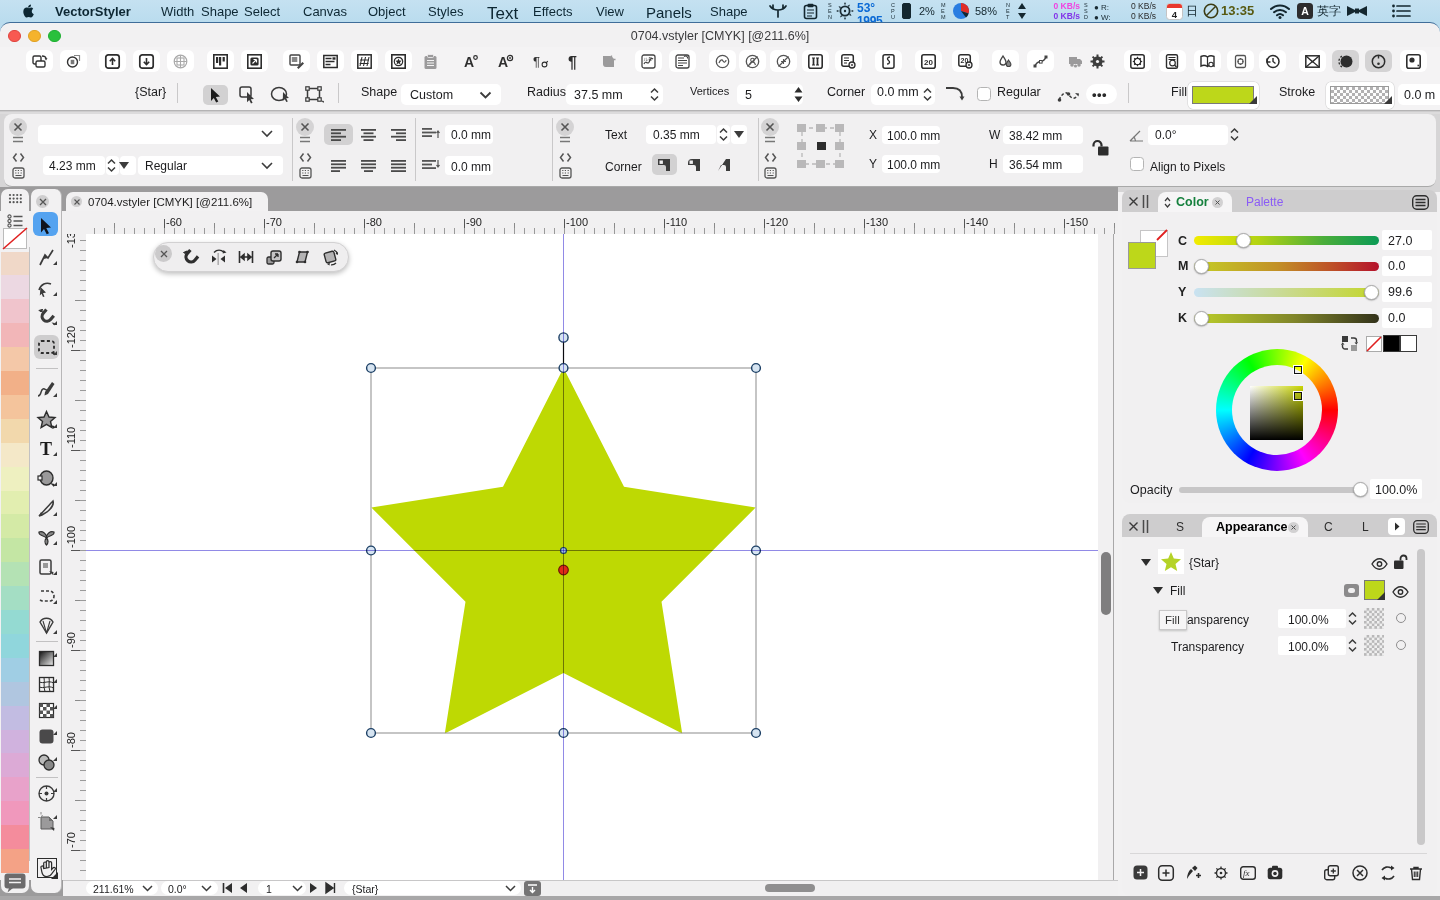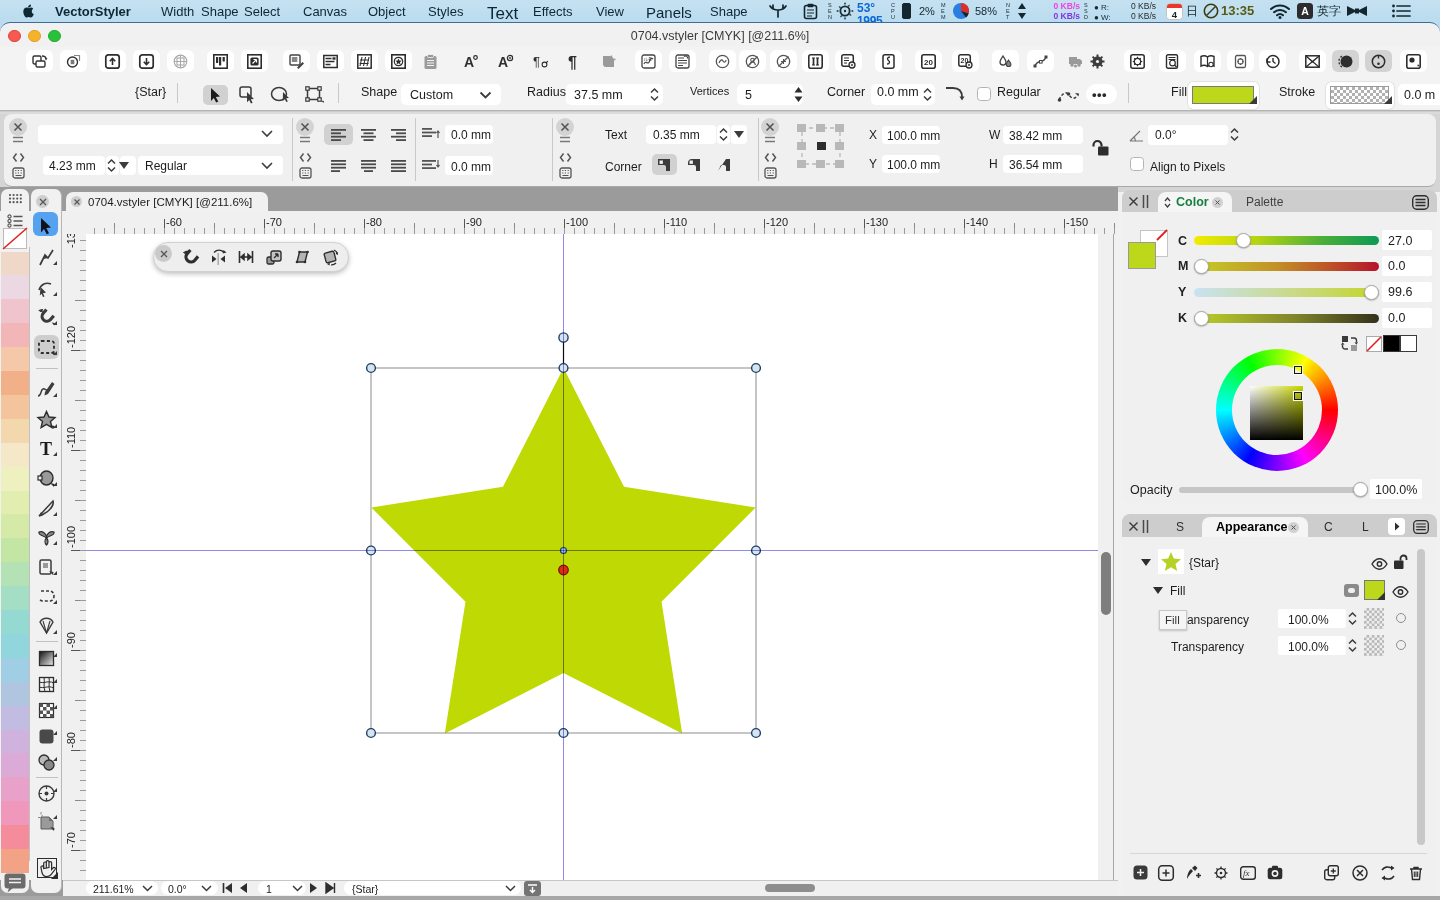--- a/index.html
+++ b/index.html
@@ -927,21 +927,21 @@
       <path d="M1.5 0v13M5.5 0v13" stroke="#4a4a4a" stroke-width="1.5"></path>
     </svg>
     <svg style="left:1164px;top:5px" width="7" height="11" viewBox="0 0 7 11">
       <path d="M1 4 3.5 1 6 4M1 7 3.5 10 6 7" fill="none" stroke="#3a3a3a" stroke-width="1.2"></path>
     </svg>
     <span class="lb" style="left:1176px;top:4px;font-size:12.5px;font-weight:bold;color:#15803d">Color</span>
     <div class="ab" style="left:1212px;top:4.5px;width:11px;height:11px;border-radius:50%;background:#d2d1d2"></div>
     <svg style="left:1215px;top:7.5px" width="5" height="5" viewBox="0 0 5 5">
       <path d="M0.5 0.5 4.5 4.5M4.5 0.5 0.5 4.5" stroke="#555" stroke-width="1"></path>
     </svg>
-    <span class="lb" style="left:1246px;top:4px;font-size:12px;color:#404040">Palette</span>
+    <span class="lb" style="left:1246px;top:4px;font-size:12px;color:#8b5cf6">Palette</span>
     <svg style="left:1412px;top:2.5px" width="17" height="15" viewBox="0 0 17 15">
       <rect x="0.7" y="0.7" width="15.6" height="13.6" rx="4" fill="none" stroke="#2d2d2d" stroke-width="1.4"></rect>
       <path d="M3.5 4.5h10M3.5 7.5h10M3.5 10.5h10" stroke="#2d2d2d" stroke-width="1.3"></path>
     </svg>
     <div class="ab" style="left:1140px;top:38px;width:28px;height:27px;background:#fff;border:1px solid #c6c5c6"></div>
     <svg style="left:1140px;top:38px" width="28" height="27" viewBox="0 0 28 27">
       <path d="M17 10 27 0" stroke="#e02020" stroke-width="1.8"></path>
     </svg>
     <div class="ab" style="left:1128px;top:50px;width:28px;height:27px;background:#bdd71a;border:1px solid #9a9a9a"></div>
     <span class="lb" style="left:1178px;top:42.5px;font-size:12.5px;font-weight:bold;color:#222">C</span>

